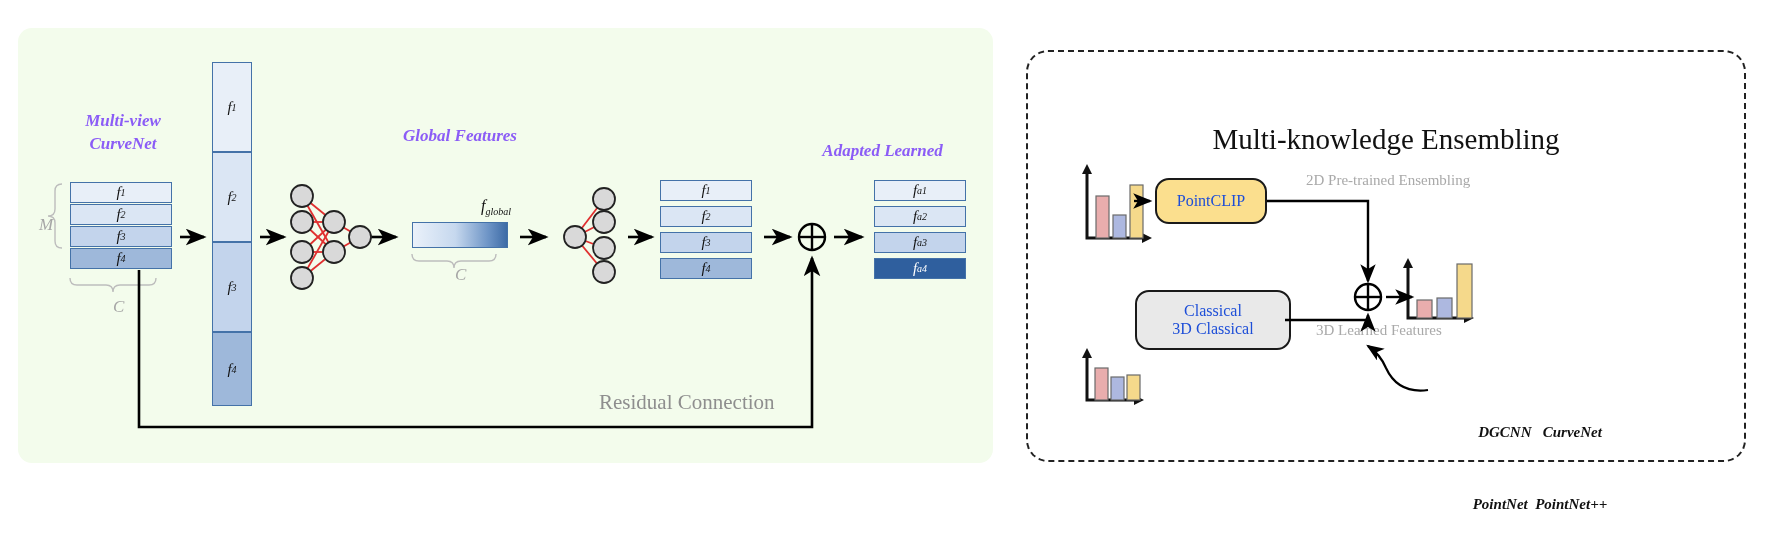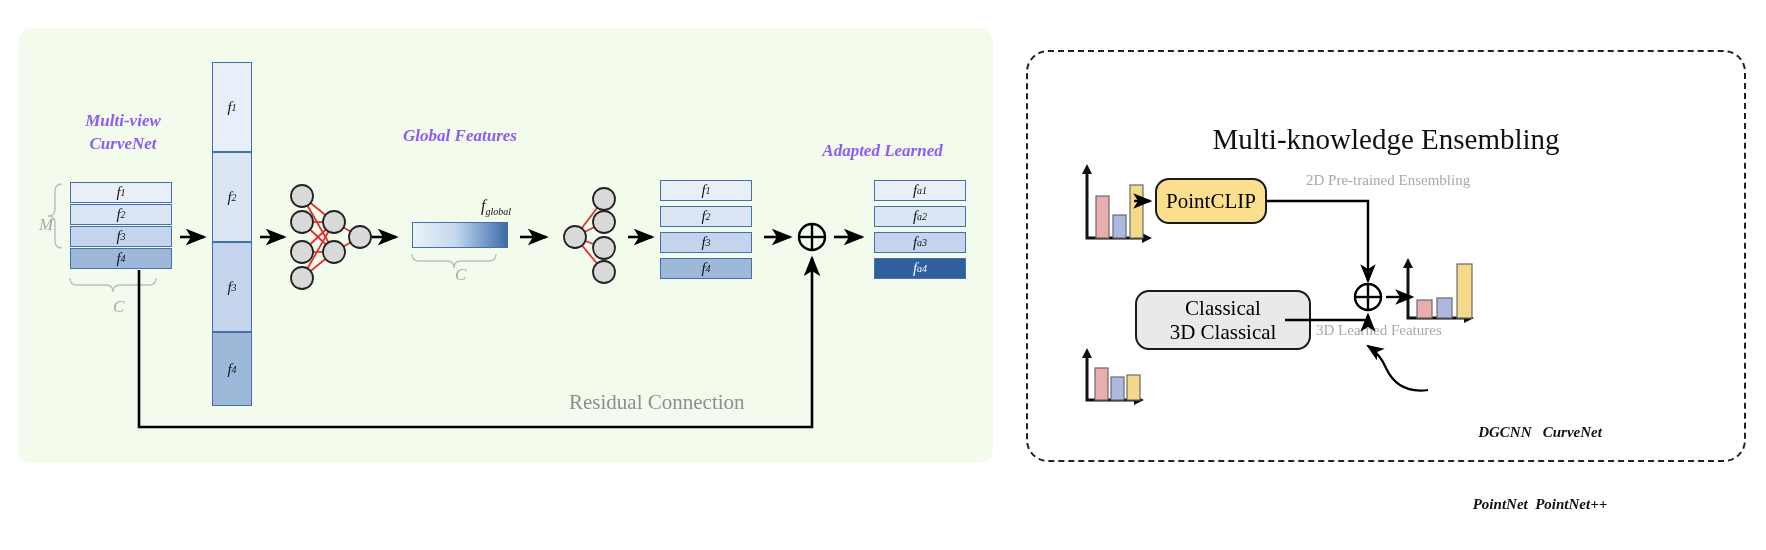--- a/index.html
+++ b/index.html
@@ -67,21 +67,21 @@
     position:absolute;left:1026px;top:50px;width:720px;height:412px;
     border:2px dashed #222;border-radius:22px;box-sizing:border-box;background:#fff;
   }
   #right-title{
     position:absolute;left:1026px;top:85px;width:720px;text-align:center;
     font-size:29px;color:#111;margin-top:38px;
   }
   .rbox{
     position:absolute;border:2.4px solid #1a1a1a;border-radius:14px;box-sizing:border-box;
     display:flex;align-items:center;justify-content:center;text-align:center;
-    font-size:21px;color:#000000;line-height:1.15;
+    font-size:16px;color:#1d4ed8;line-height:1.15;
   }
   #pointclip-box{background:#fbdf8e;}
   #classical-box{background:#e9e9e9;}
   .klabel{
     position:absolute;font-size:15px;color:#a9a9a9;white-space:nowrap;
   }
   .netnames{
     position:absolute;font-style:italic;font-weight:bold;font-size:15px;color:#111;
     text-align:center;line-height:1.6;white-space:pre;
   }
@@ -172,28 +172,28 @@
       <i>f</i>
       <span class="sup">a</span>
       <span class="sub">3</span>
     </div>
   <div class="fblock fbA4" id="ad3" style="left:874px;top:258px;width:92px;height:21px;">
       <i>f</i>
       <span class="sup">a</span>
       <span class="sub">4</span>
     </div>
 
-  <div class="resid" style="left:569px;top:390px;">Residual Connection</div>
+  <div class="resid" style="left:599px;top:390px;">Residual Connection</div>
 
   <div id="right-panel"></div>
   <div id="right-title">Multi-knowledge Ensembling</div>
 
   <div class="rbox" id="pointclip-box" style="left:1155px;top:178px;width:112px;height:46px;">PointCLIP</div>
 
-  <div class="rbox" id="classical-box" style="left:1135px;top:290px;width:176px;height:60px;">
+  <div class="rbox" id="classical-box" style="left:1135px;top:290px;width:156px;height:60px;">
     <span>
       <span>Classical</span><br>
       <span>3D Classical</span>
     </span>
   </div>
 
   <div class="klabel" style="left:1306px;top:172px;">2D Pre-trained Ensembling</div>
   <div class="klabel" style="left:1316px;top:322px;">3D Learned Features</div>
 
   <div class="netnames" style="left:1440px;top:372px;width:200px;">

